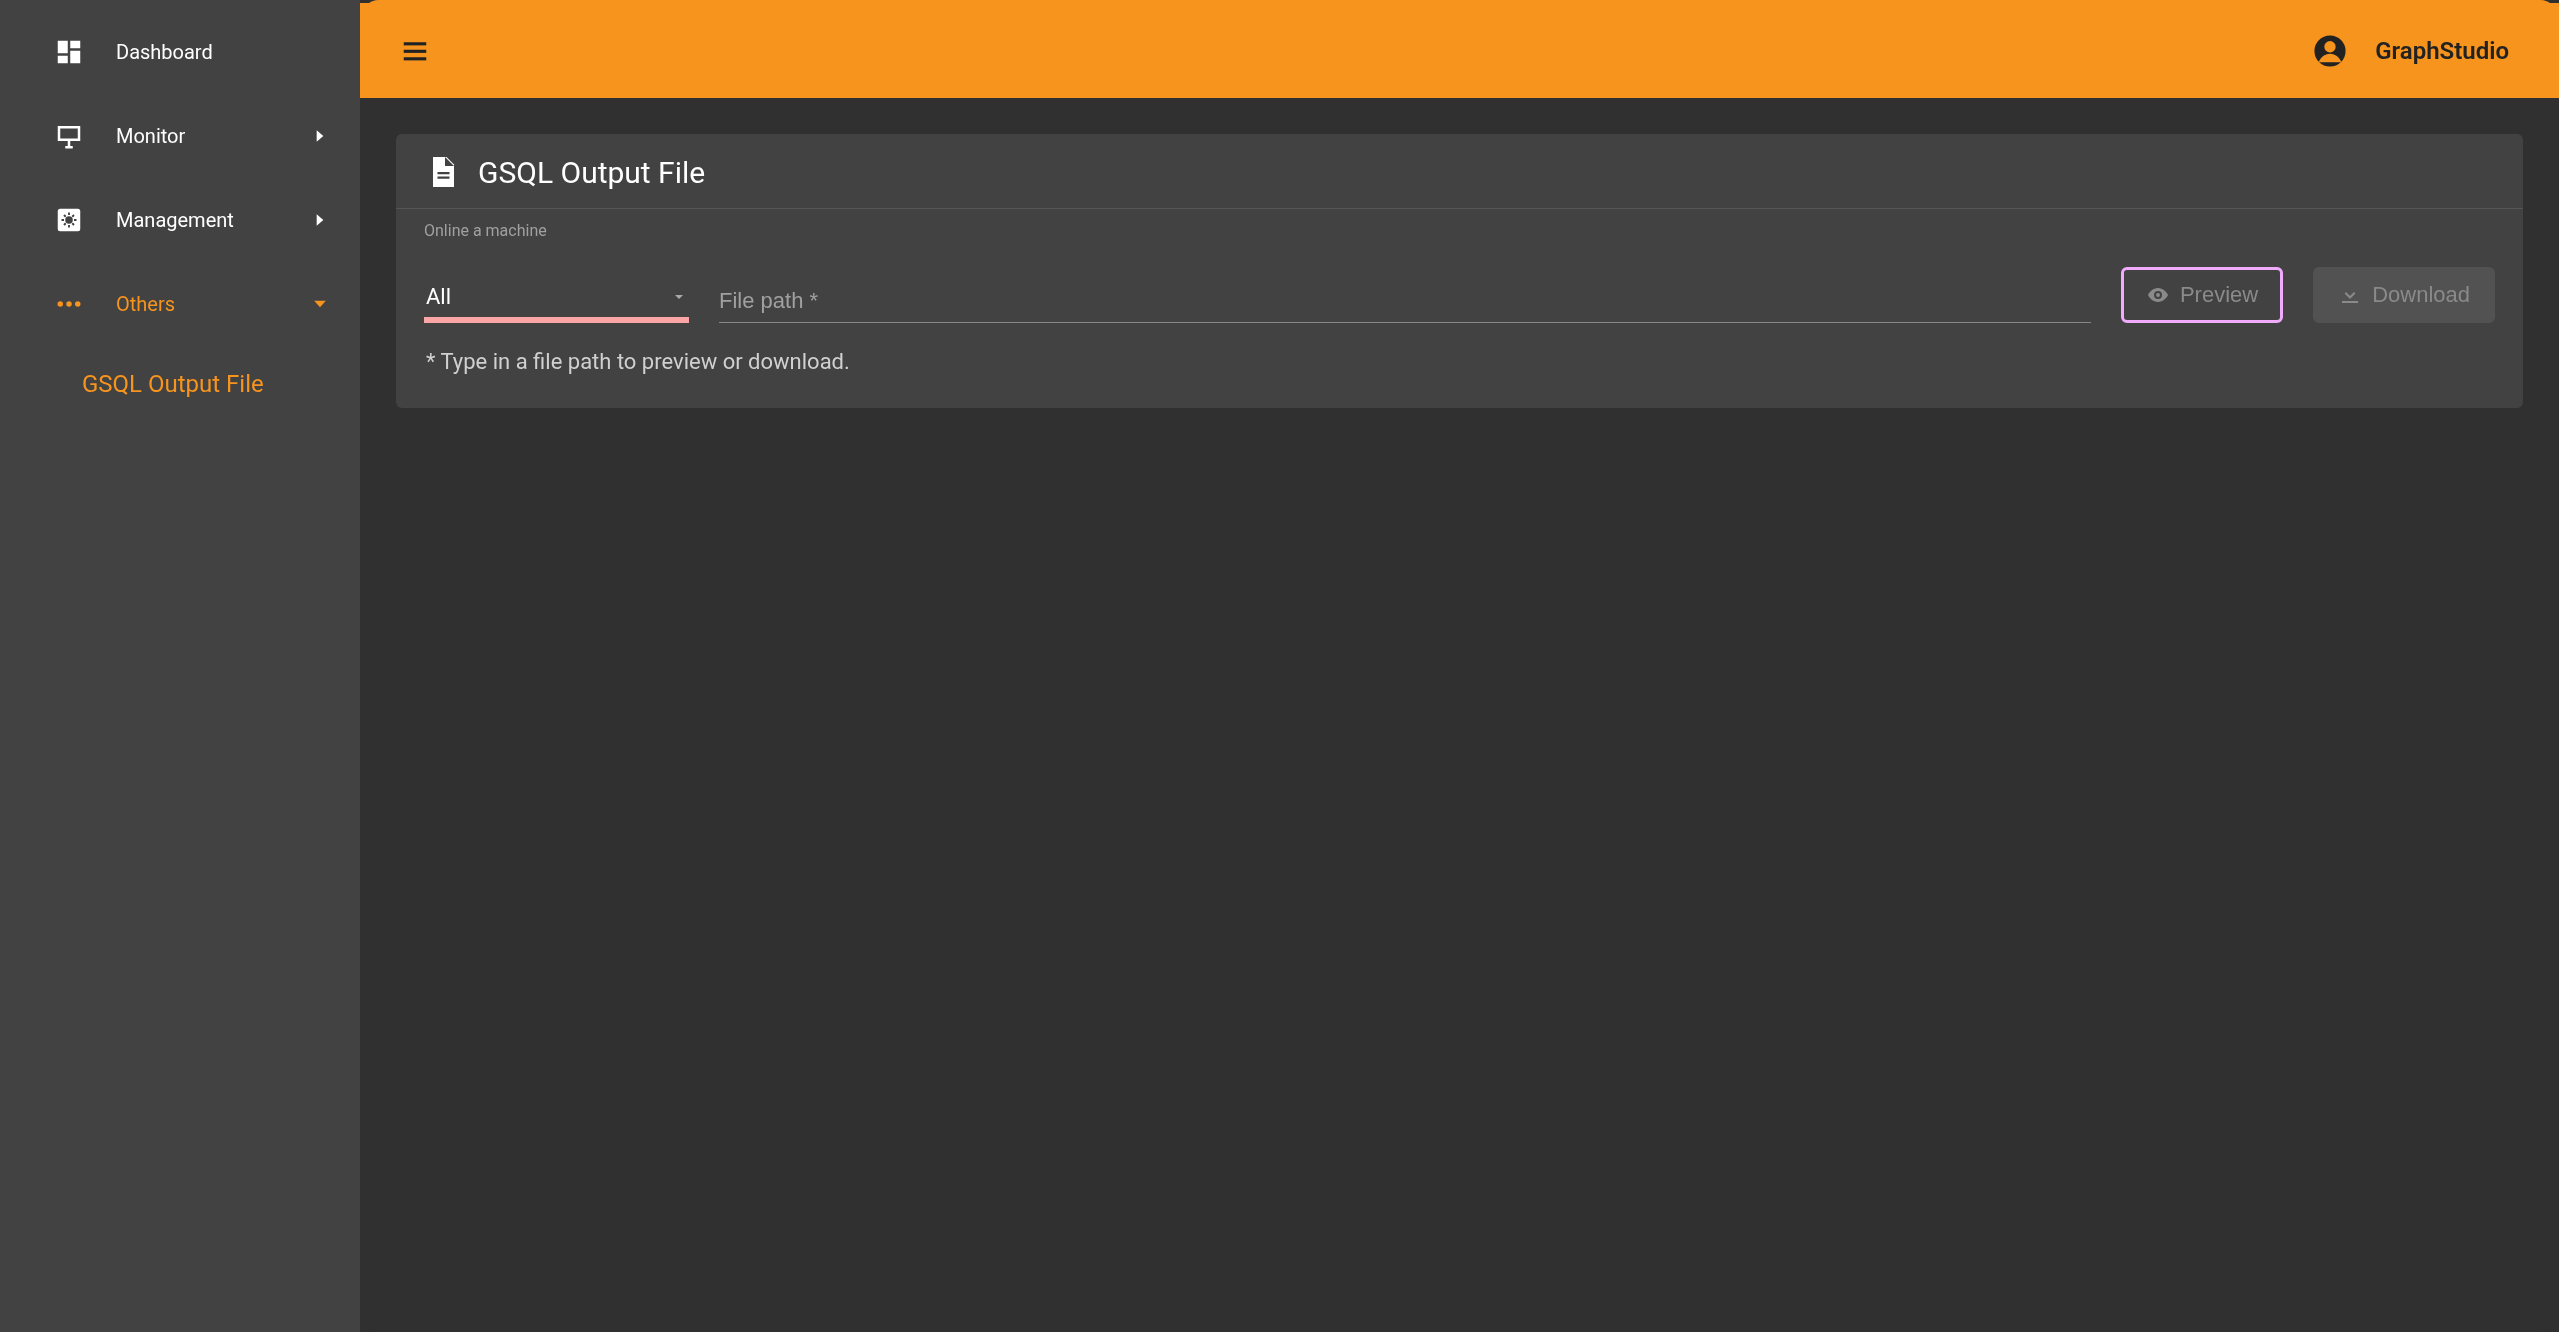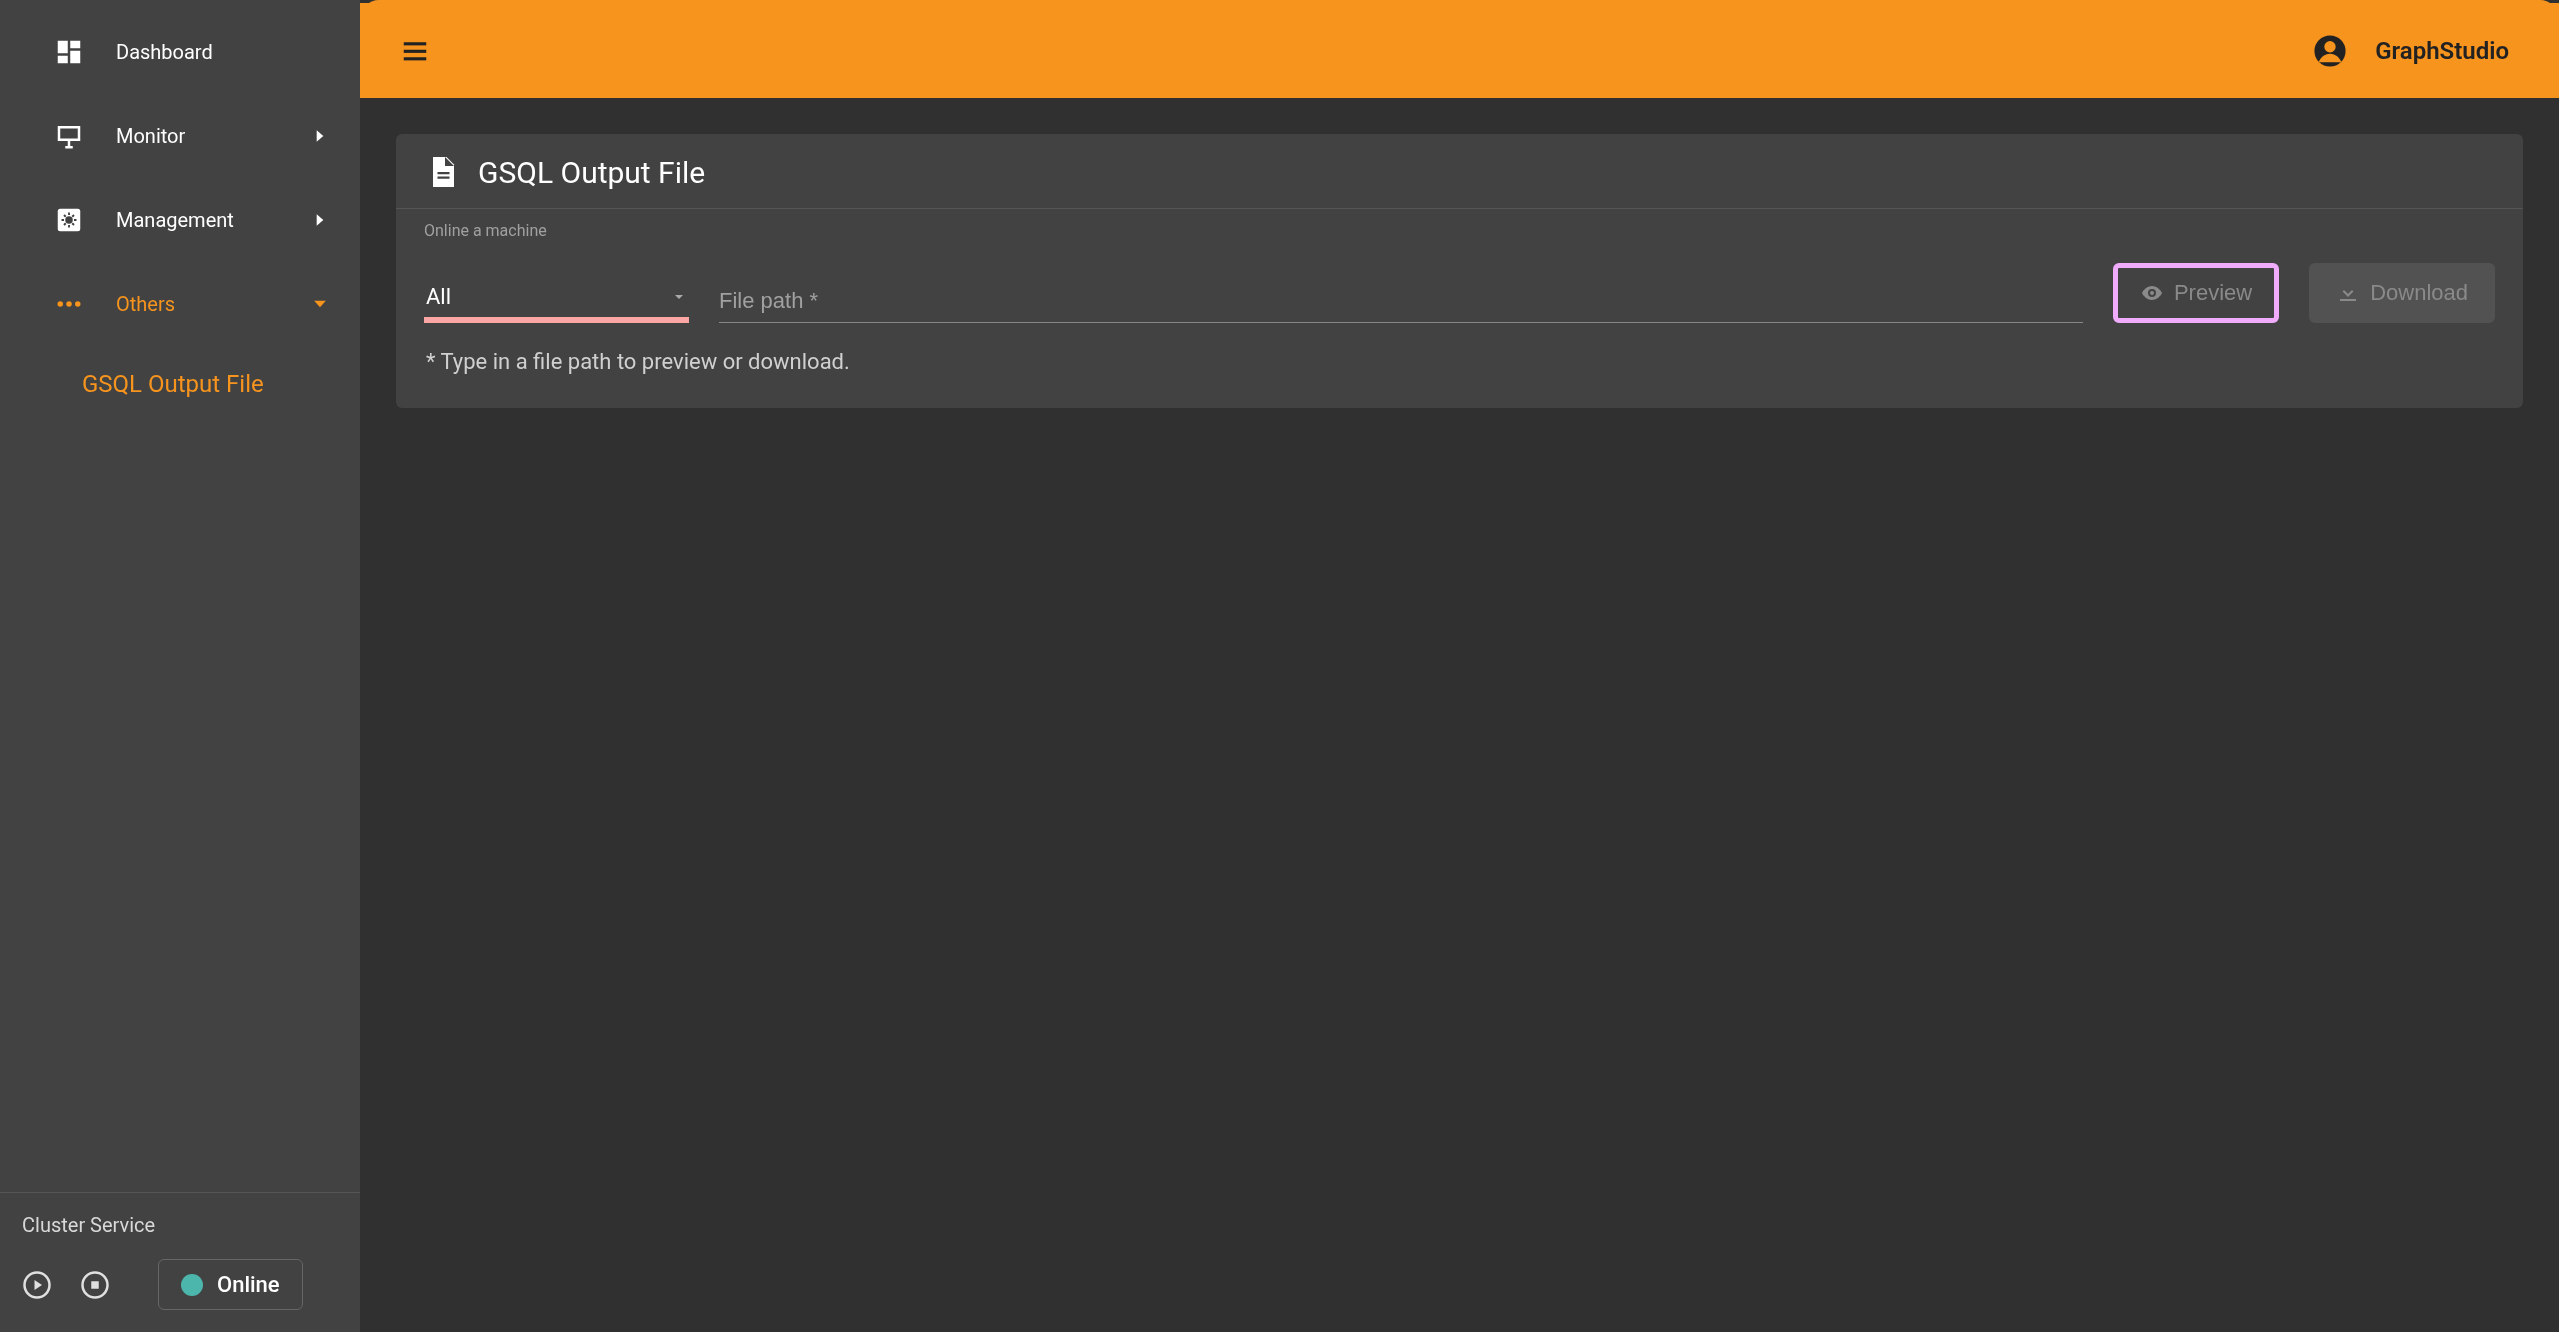--- a/index.html
+++ b/index.html
@@ -247,21 +247,21 @@
       color: #7dd3fc;
       font-size: 22px;
     }
     .text-input::placeholder {
       color: #a0a0a0;
     }
     .action-btn {
       display: flex;
       align-items: center;
       gap: 10px;
-      border: 5px solid #f0abfc;
+      border: 3px solid #f0abfc;
       border-radius: 6px;
       padding: 12px 22px;
       color: #8a8a8a;
       font-size: 22px;
       font-weight: 500;
       cursor: pointer;
       background: transparent;
     }
     .action-btn.filled {
       background: #525252;
@@ -334,41 +334,20 @@
         <span class="chev">
           <svg viewBox="0 0 24 24" fill="currentColor">
               <path d="M5 8l7 8 7-8z"></path>
             </svg>
         </span>
       </div>
       <div class="sub-item">
         <span>GSQL Output File</span>
       </div>
     </nav>
-    <div class="sidebar-footer">
-      <div class="footer-title">Cluster Service</div>
-      <div class="footer-row">
-        <span class="footer-btn">
-          <svg viewBox="0 0 24 24" width="30" height="30" fill="none" stroke="currentColor" stroke-width="2">
-              <circle cx="12" cy="12" r="10"></circle>
-              <path d="M10 8l6 4-6 4z" fill="currentColor" stroke="none"></path>
-            </svg>
-        </span>
-        <span class="footer-btn">
-          <svg viewBox="0 0 24 24" width="30" height="30" fill="none" stroke="currentColor" stroke-width="2">
-              <circle cx="12" cy="12" r="10"></circle>
-              <rect x="9" y="9" width="6" height="6" fill="currentColor" stroke="none"></rect>
-            </svg>
-        </span>
-        <div class="status-chip">
-          <span class="status-dot"></span>
-          <span class="status-text">Online</span>
-        </div>
-      </div>
-    </div>
   </aside>
 
   <div class="main">
     <div class="topbar">
       <span class="hamburger">
         <svg viewBox="0 0 24 24" fill="currentColor">
             <rect x="3" y="5" width="18" height="2.5"></rect>
             <rect x="3" y="11" width="18" height="2.5"></rect>
             <rect x="3" y="17" width="18" height="2.5"></rect>
           </svg>

